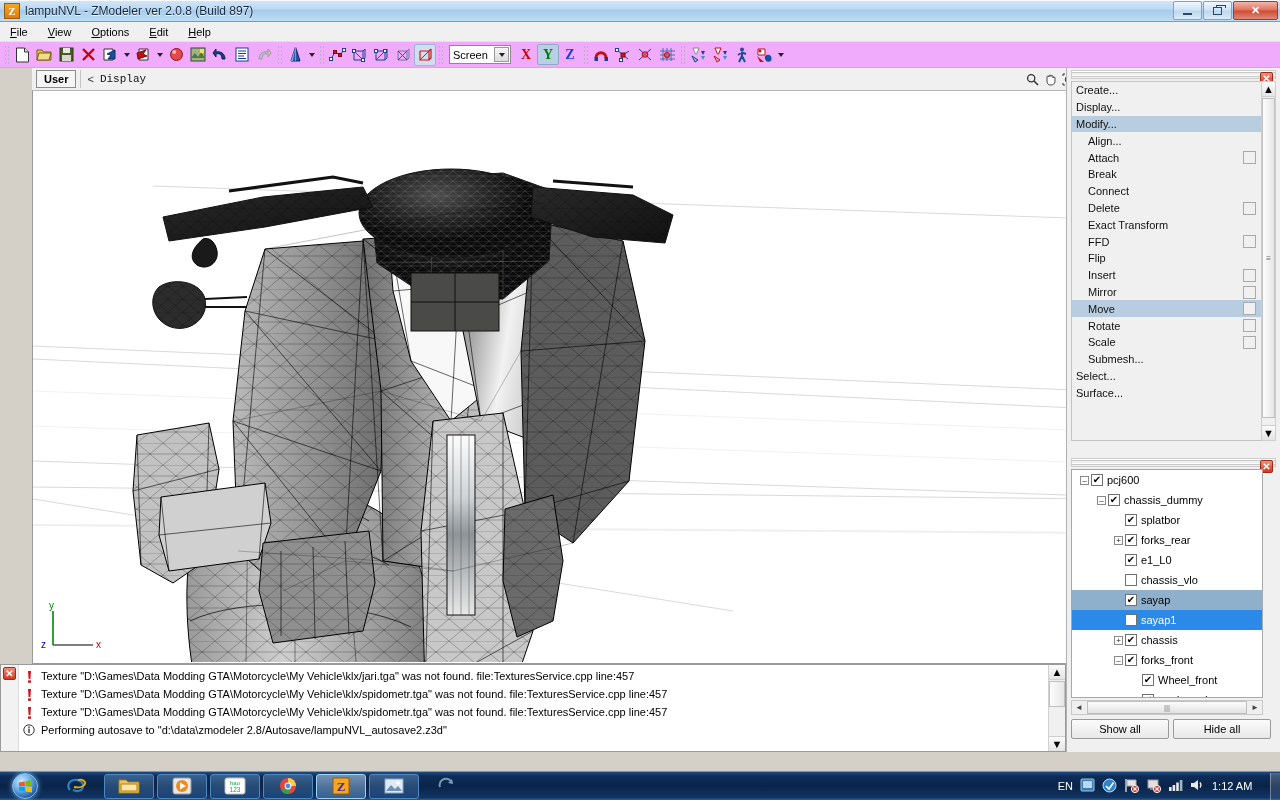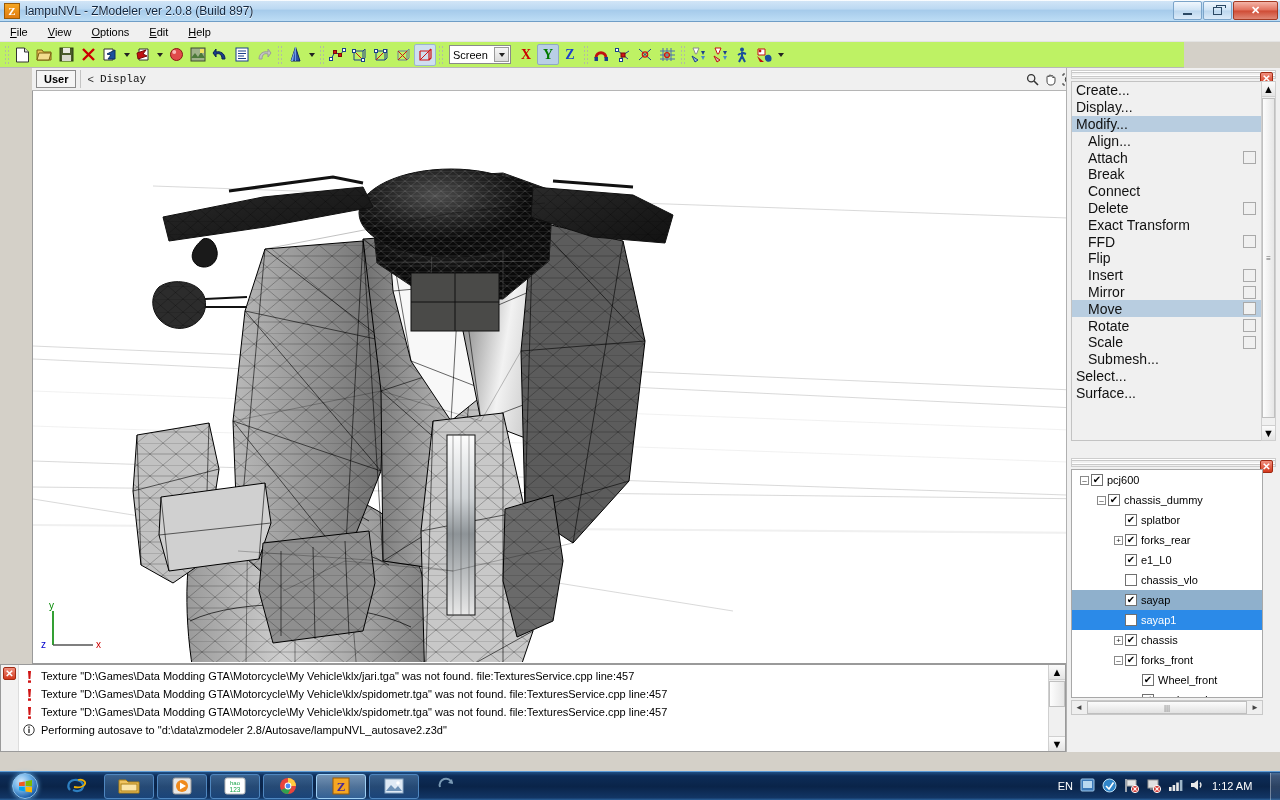--- a/index.html
+++ b/index.html
@@ -55,22 +55,22 @@
   .menubar {
     position:absolute; left:0; top:22px; width:1280px; height:20px;
     background:#f0f0f0; display:flex; align-items:center;
     border-bottom:1px solid #e3e3e3;
   }
   .menu-item { padding:2px 10px; font-size:11px; color:#000; }
   .menu-item u { text-decoration:underline; }
 
   
   .toolbar {
-    position:absolute; left:0; top:42px; width:1184px; height:26px;
-    background:#bef264; border-bottom:1px solid #b8b8b8;
+    position:absolute; left:0; top:42px; width:1280px; height:26px;
+    background:#f0abfc; border-bottom:1px solid #b8b8b8;
     display:flex; align-items:center; padding-left:2px;
   }
   .tgrip { width:5px; height:20px; margin:0 2px;
     background-image:radial-gradient(#b0b0b0 40%, transparent 41%);
     background-size:3px 4px; opacity:.8;}
   .tbtn {
     width:22px; height:22px; display:flex; align-items:center; justify-content:center;
     border:1px solid transparent; border-radius:2px; position:relative;
   }
   .tbtn.active { background:#cfdff0; border:1px solid #9cb6d0; }
@@ -130,21 +130,21 @@
     display:flex;align-items:center;justify-content:center;
     color:#fff;font-size:10px;font-weight:bold;
     background:linear-gradient(to bottom,#f08f7e,#d4381c);
     border:1px solid #a02a13;border-radius:2px;
   }
   .menulist{
     position:absolute;left:4px;top:13px;width:192px;height:360px;
     background:#f0f0f0;border:1px solid #c3c3c3; overflow:hidden;
   }
   .mrow{
-    height:16.8px;display:flex;align-items:center;font-size:14px;color:#111;
+    height:16.8px;display:flex;align-items:center;font-size:11px;color:#111;
     padding-left:4px; position:relative;
   }
   .mrow.sel{ background:#b8cde0; }
   .mrow.indent{ padding-left:16px; }
   .optbox{
     position:absolute; right:-14px; top:2px; width:13px;height:13px;
     background:#f0f0f0;border:1px solid #a9a9a9;
   }
   .vscroll{
     position:absolute; right:4px; top:13px; width:15px; height:360px;
@@ -853,20 +853,24 @@
           <span class="tdots"></span>
           <span class="tcb">✔</span>
           <span class="tlbl">mudguard</span>
         </div>
       </div>
     <div class="tree-hscroll">
       <div class="hs-arrow">◄</div>
       <div class="hs-thumb">|||</div>
       <div class="hs-arrow">►</div>
     </div>
+    <div class="tree-btns">
+      <div class="tree-btn">Show all</div>
+      <div class="tree-btn">Hide all</div>
+    </div>
   </div>
 
   <div class="logpanel">
     <div class="log-gutter"></div>
     <div class="log-close">✕</div>
     <div class="log-list" id="log-list">
         <div class="logrow">
           <span class="logicon">
             <svg width="11" height="13" viewBox="0 0 11 13">
               <path d="M4 1 h3 l-0.6 8 h-1.8z" fill="#d01515"></path>

